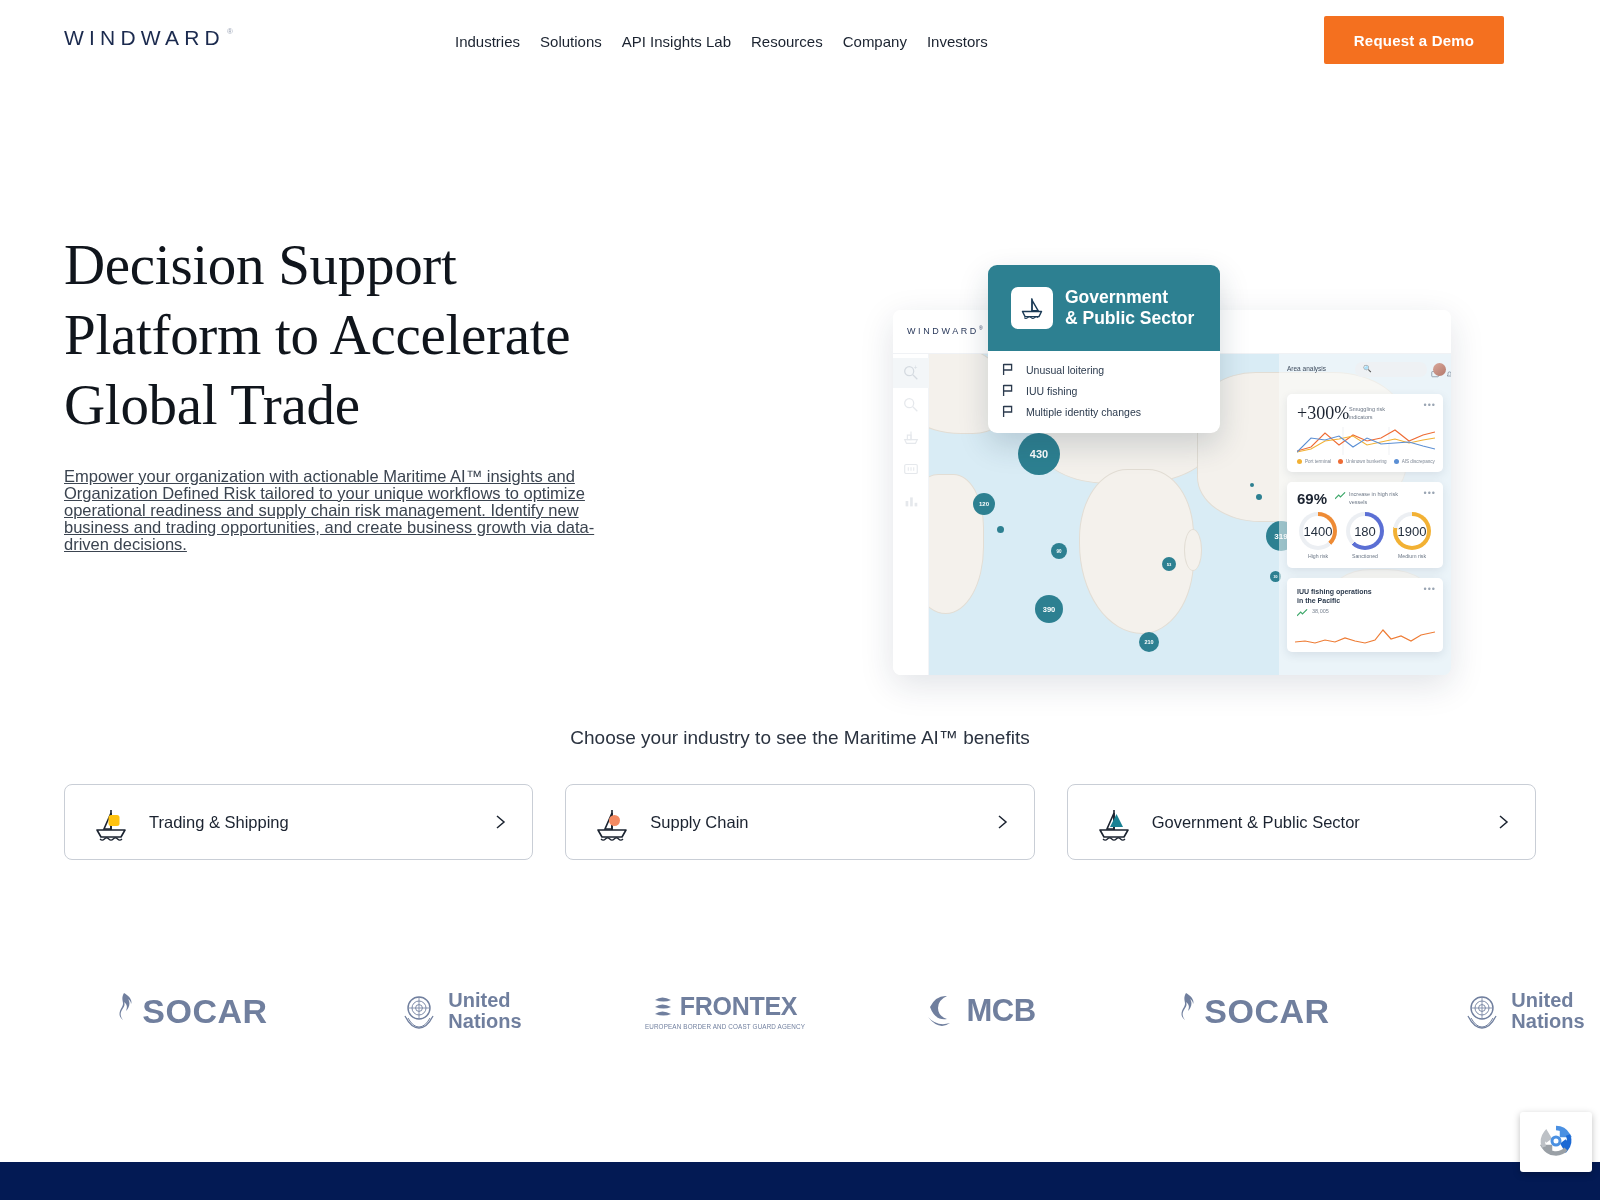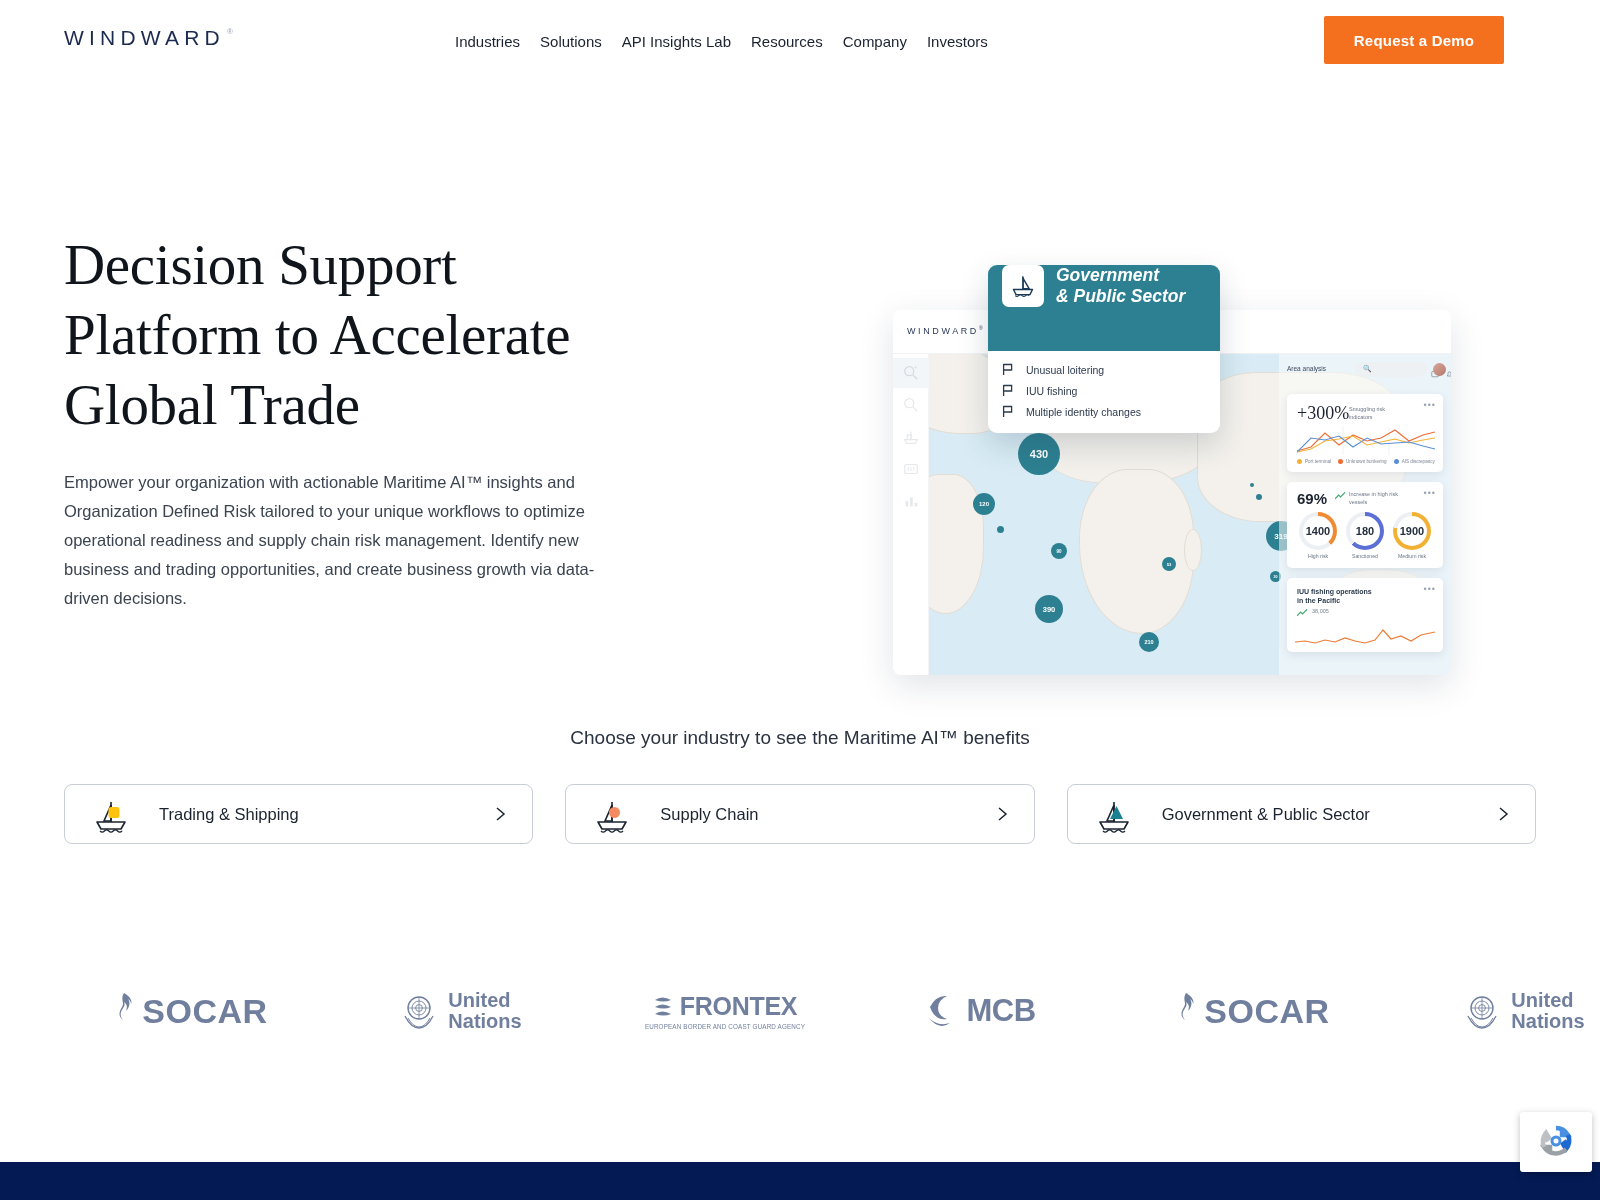--- a/index.html
+++ b/index.html
@@ -41,22 +41,23 @@
 
   
   .hero { position: absolute; top: 82px; left: 0; width: 1600px; height: 620px; }
   .hero-copy { position: absolute; left: 64px; top: 148px; width: 620px; }
   .hero-title {
     font-family: "Liberation Serif", serif;
     font-size: 57px; line-height: 70px; color: #10151c; font-weight: 400;
     letter-spacing: -.3px;
   }
   .hero-para {
-    margin-top: 28px; font-size: 16.5px; line-height: 29px; color: #3b4450;
+    margin-top: 28px; font-size: 16.5px; line-height: 17px; color: #3b4450;
     width: 560px;
+    text-decoration: underline;
   }
 
   
   .hero-visual {
     position: absolute; left: 890px; top: 143px; width: 570px; height: 420px;
   }
   .dash-card {
     position: absolute; left: 3px; top: 85px; width: 558px; height: 365px;
     background: #fff; border-radius: 8px; overflow: hidden;
     box-shadow: 0 10px 34px rgba(20,40,70,.13);
@@ -115,57 +116,57 @@
   }
   .w-big { font-family: "Liberation Serif", serif; font-size: 18px; color: #1b2330; }
   .w-lbl { font-size: 5.5px; color: #6b7685; line-height: 7.5px; }
   .w-dots { position: absolute; right: 7px; top: 6px; color: #9aa5b3; font-size: 9px; letter-spacing: 1px; }
   .legend-row { position: absolute; display: flex; gap: 7px; align-items: center; }
   .lg-item { display: flex; gap: 3px; align-items: center; font-size: 4.6px; color: #7b8593; }
   .lg-dot { width: 5px; height: 5px; border-radius: 50%; }
   .donut { position: absolute; width: 38px; height: 38px; border-radius: 50%; }
   .donut-val {
     position: absolute; inset: 0; display: flex; align-items: center;
-    justify-content: center; font-size: 11px; color: #25303f; font-weight: 700;
+    justify-content: center; font-size: 13px; color: #25303f; font-weight: 400;
   }
   .donut-cap {
     position: absolute; width: 46px; text-align: center; font-size: 5.2px; color: #6b7685;
   }
 
   
   .callout {
     position: absolute; left: 98px; top: 40px; width: 232px; height: 168px;
     background: #fff; border-radius: 9px; overflow: hidden;
     box-shadow: 0 12px 30px rgba(20,50,70,.18); z-index: 5;
   }
   .callout-head {
-    height: 86px; background: #2d8091; display: flex; 
-    padding: 0 14px; gap: 12px; font-style: italic;
+    height: 86px; background: #2d8091; display: flex; align-items: center;
+    padding: 0 23px; gap: 12px;
   }
   .callout-ico {
     width: 42px; height: 42px; background: #fff; border-radius: 7px;
     display: flex; align-items: center; justify-content: center; flex: none;
   }
   .callout-title { color: #fff; font-size: 17.5px; font-weight: bold; line-height: 21px; }
   .callout-list { padding: 12px 12px 0 14px; display: flex; flex-direction: column; gap: 8px; }
   .callout-item { display: flex; align-items: center; gap: 12px; }
   .callout-item span { font-size: 10.5px; color: #2b3a4d; }
 
   
   .picker-heading {
     position: absolute; top: 727px; left: 0; width: 1600px; text-align: center;
     font-size: 19px; color: #2b3340;
   }
   .cards-row {
     position: absolute; top: 784px; left: 64px; width: 1472px;
     display: flex; gap: 32px;
   }
   .ind-card {
-    flex: 1; height: 60px; border: 1px solid #c9ced6; border-radius: 8px;
-    display: flex; align-items: center; padding: 0 24px; gap: 26px;
+    flex: 1; height: 76px; border: 1px solid #c9ced6; border-radius: 8px;
+    display: flex; align-items: center; padding: 0 24px; gap: 16px;
     background: #fff; cursor: pointer;
   }
   .ind-label { font-size: 16.5px; color: #1b2330; flex: 1; }
   .chev { width: 16px; height: 16px; flex: none; }
 
   
   .logos {
     position: absolute; top: 975px; left: 0; width: 1483px; height: 72px;
   }
   .logo-cell {

